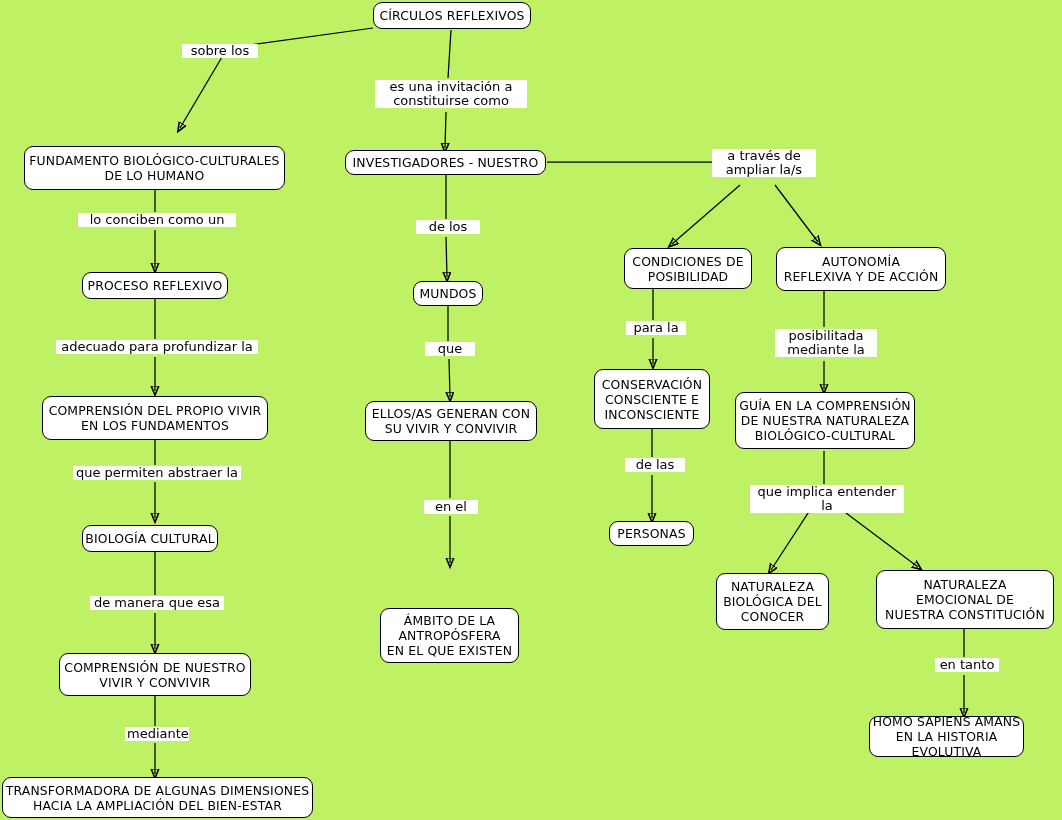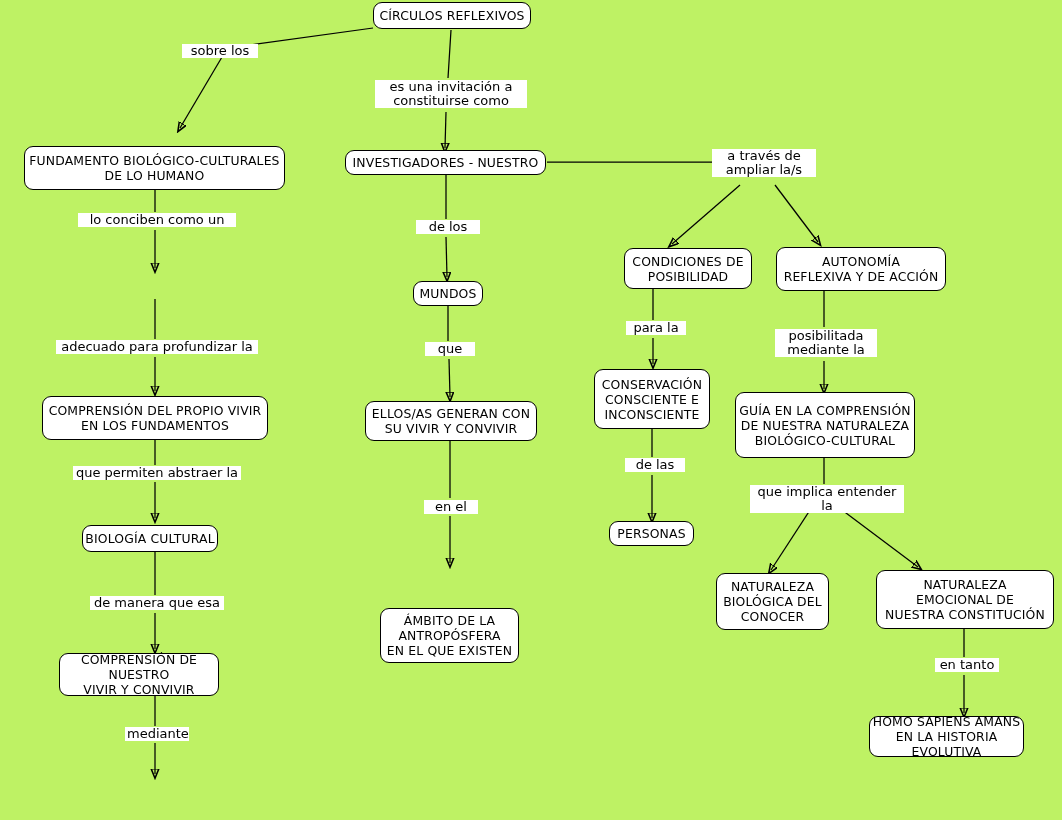--- a/index.html
+++ b/index.html
@@ -127,29 +127,32 @@
 
     <line x1="964" y1="629" x2="964" y2="657"></line>
     <line x1="964" y1="675" x2="964" y2="713" marker-end="url(#ah)"></line>
   </svg>
 
   <div class="node" style="left:373px; top:2px; width:158px; height:27px;">CÍRCULOS REFLEXIVOS</div>
 
   <div class="node" style="left:24px; top:120px; width:261px; height:44px;margin-top:26px;">FUNDAMENTO BIOLÓGICO-CULTURALES
 DE LO HUMANO</div>
 
+  <div class="node" style="left:82px; top:272px; width:146px; height:27px;">PROCESO REFLEXIVO</div>
 
   <div class="node" style="left:42px; top:396px; width:226px; height:44px;">COMPRENSIÓN DEL PROPIO VIVIR
 EN LOS FUNDAMENTOS</div>
 
   <div class="node" style="left:82px; top:525px; width:136px; height:27px;">BIOLOGÍA CULTURAL</div>
 
-  <div class="node" style="left:59px; top:653px; width:160px; height:43px;">COMPRENSIÓN DE NUESTRO
+  <div class="node" style="left:59px; top:653px; width:192px; height:43px;">COMPRENSIÓN DE NUESTRO
 VIVIR Y CONVIVIR</div>
 
+  <div class="node" style="left:2px; top:777px; width:311px; height:41px;">TRANSFORMADORA DE ALGUNAS DIMENSIONES
+HACIA LA AMPLIACIÓN DEL BIEN-ESTAR</div>
 
   <div class="node" style="left:345px; top:150px; width:201px; height:25px;">INVESTIGADORES - NUESTRO</div>
 
   <div class="node" style="left:413px; top:281px; width:70px; height:25px;">MUNDOS</div>
 
   <div class="node" style="left:365px; top:401px; width:172px; height:40px;">ELLOS/AS GENERAN CON
 SU VIVIR Y CONVIVIR</div>
 
   <div class="node" style="left:380px; top:568px; width:139px; height:55px;margin-top:40px;">ÁMBITO DE LA
 ANTROPÓSFERA
@@ -160,21 +163,21 @@
 
   <div class="node" style="left:594px; top:369px; width:116px; height:60px;">CONSERVACIÓN
 CONSCIENTE E
 INCONSCIENTE</div>
 
   <div class="node" style="left:609px; top:521px; width:85px; height:25px;">PERSONAS</div>
 
   <div class="node" style="left:776px; top:247px; width:170px; height:44px;">AUTONOMÍA
 REFLEXIVA Y DE ACCIÓN</div>
 
-  <div class="node" style="left:735px; top:392px; width:180px; height:66px;">GUÍA EN LA COMPRENSIÓN
+  <div class="node" style="left:735px; top:392px; width:180px; height:57px;">GUÍA EN LA COMPRENSIÓN
 DE NUESTRA NATURALEZA
 BIOLÓGICO-CULTURAL</div>
 
   <div class="node" style="left:716px; top:573px; width:113px; height:57px;">NATURALEZA
 BIOLÓGICA DEL
 CONOCER</div>
 
   <div class="node" style="left:876px; top:570px; width:178px; height:59px;">NATURALEZA
 EMOCIONAL  DE
 NUESTRA CONSTITUCIÓN</div>

